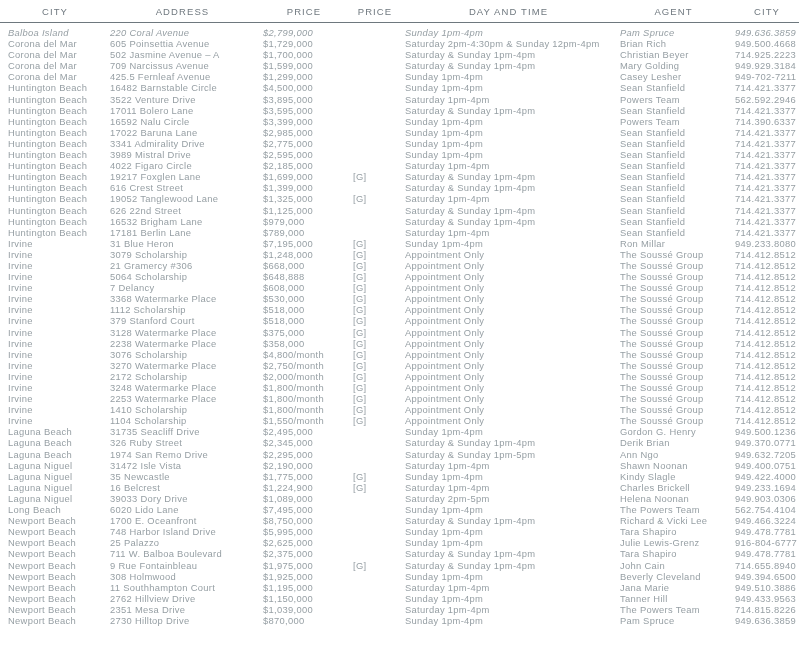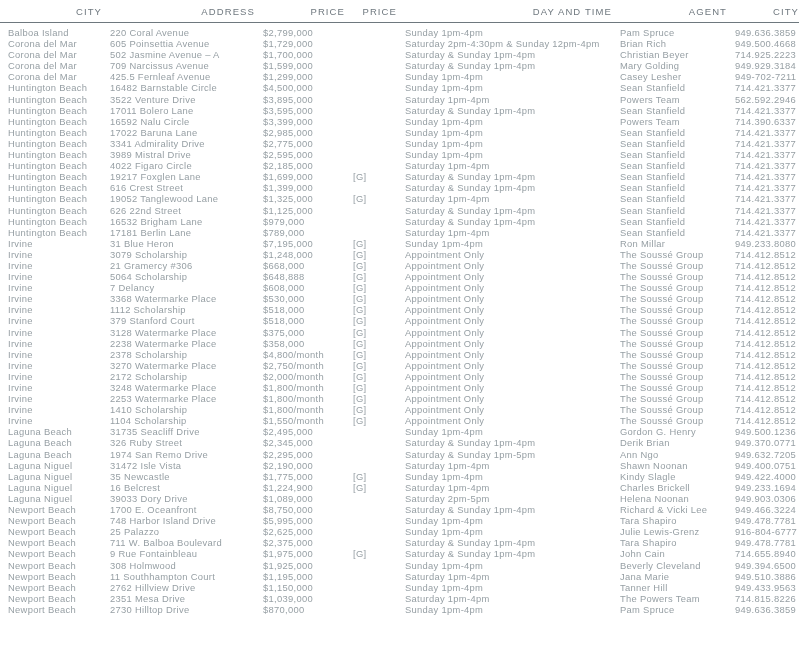--- a/index.html
+++ b/index.html
@@ -20,21 +20,21 @@
     margin-top: 2px;
   }
   col.c-city    { width: 102px; }
   col.c-address { width: 153px; }
   col.c-price   { width: 90px;  }
   col.c-gated   { width: 52px;  }
   col.c-time    { width: 215px; }
   col.c-agent   { width: 115px; }
   col.c-phone   { width: 72px;  }
   th {
-    text-align: right;
+    text-align: center;
     font-weight: normal;
     font-size: 9.5px;
     letter-spacing: 1.1px;
     color: #6f787f;
     padding: 4px 0 5px 8px;
     border-bottom: 1px solid #6e787e;
     white-space: nowrap;
     overflow: hidden;
   }
   td {
@@ -42,20 +42,21 @@
     letter-spacing: 0.3px;
     color: #969fa4;
     height: 11.1px;
     line-height: 11.1px;
     padding: 0 0 0 8px;
     white-space: nowrap;
     overflow: hidden;
   }
   tbody tr:first-child td {
     padding-top: 4px;
+    font-style: italic;
   }
 </style>
 </head>
 <body>
 
 <table>
   <colgroup>
     <col class="c-city">
     <col class="c-address">
     <col class="c-price">
@@ -362,21 +363,21 @@
     <td>2238 Watermarke Place</td>
     <td>$358,000</td>
     <td>[G]</td>
     <td>Appointment Only</td>
     <td>The Soussé Group</td>
     <td>714.412.8512</td>
   </tr>
 
   <tr>
     <td>Irvine</td>
-    <td>2378 Scholarship</td>
+    <td>3076 Scholarship</td>
     <td>$4,800/month</td>
     <td>[G]</td>
     <td>Appointment Only</td>
     <td>The Soussé Group</td>
     <td>714.412.8512</td>
   </tr>
 
   <tr>
     <td>Irvine</td>
     <td>3270 Watermarke Place</td>
@@ -500,20 +501,29 @@
   <tr>
     <td>Laguna Niguel</td>
     <td>39033 Dory Drive</td>
     <td>$1,089,000</td>
     <td></td>
     <td>Saturday 2pm-5pm</td>
     <td>Helena Noonan</td>
     <td>949.903.0306</td>
   </tr>
 
+  <tr>
+    <td>Long Beach</td>
+    <td>6020 Lido Lane</td>
+    <td>$7,495,000</td>
+    <td></td>
+    <td>Sunday 1pm-4pm</td>
+    <td>The Powers Team</td>
+    <td>562.754.4104</td>
+  </tr>
 
   <tr>
     <td>Newport Beach</td>
     <td>1700 E. Oceanfront</td>
     <td>$8,750,000</td>
     <td></td>
     <td>Saturday &amp; Sunday 1pm-4pm</td>
     <td>Richard &amp; Vicki Lee</td>
     <td>949.466.3224</td>
   </tr>

